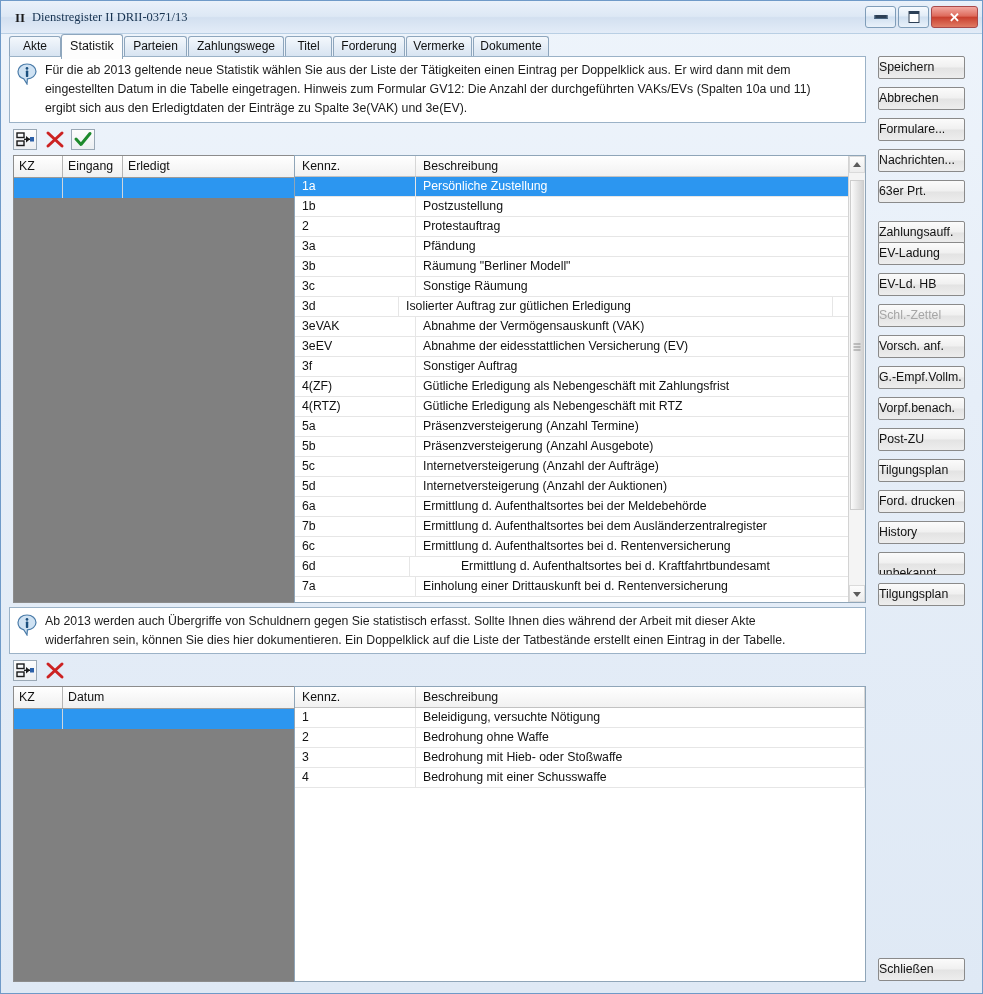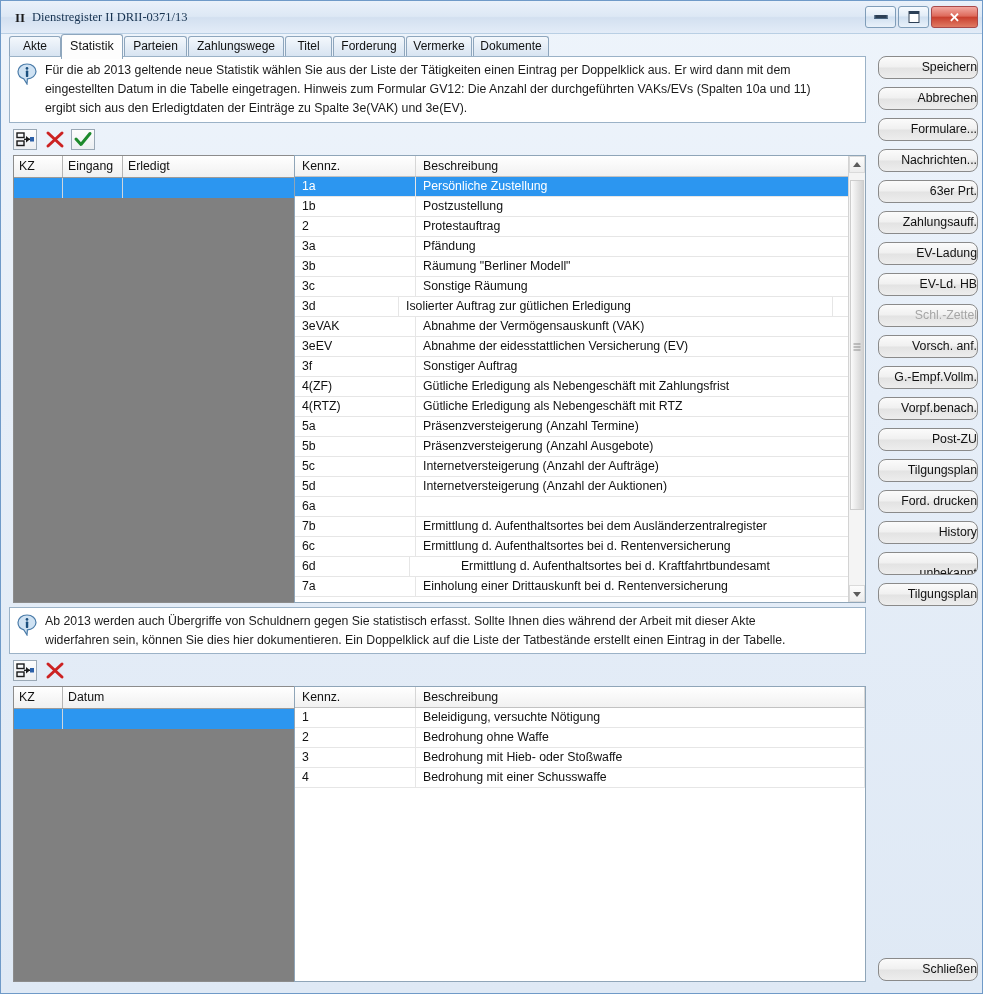--- a/index.html
+++ b/index.html
@@ -207,26 +207,26 @@
     background: linear-gradient(to right,#fbfbfb,#e4e4e4 55%,#d2d2d2);
     border: 1px solid #cdcdcd; box-sizing: border-box;
   }
   .sb-grip { position: absolute; left: 50%; top: 50%; transform: translate(-50%,-50%);
              width: 7px; height: 7px; }
   .sb-grip i { display: block; height: 1px; background: #8d8d8d; margin: 2px 0; }
 
   
   .btn {
     position: absolute; left: 877px;
-    width: 100px; height: 23px;
+    width: 87px; height: 23px;
     border: 1px solid #8a8a8a;
-    border-radius: 8px;
+    border-radius: 2px;
     background: linear-gradient(to bottom,#fbfbfb 0%,#f0f0f0 48%,#e3e3e3 52%,#ededed 100%);
     font-size: 12.3px; color: #121212;
-    text-align: right; line-height: 21px;
+    text-align: left; line-height: 21px;
     box-sizing: border-box;
     white-space: nowrap; overflow: hidden;
   }
   .btn.disabled { color: #a6a6a6; }
   .btn.twoline { line-height: 14px; padding-top: 13px; white-space: normal; }
 </style>
 </head>
 <body>
 
 <div class="window">
@@ -372,20 +372,21 @@
           <div class="lrow">
             <div class="lc" style="width: 121px;">5c</div>
             <div class="lc" style="width: 434px;">Internetversteigerung (Anzahl der Aufträge)</div>
           </div>
           <div class="lrow">
             <div class="lc" style="width: 121px;">5d</div>
             <div class="lc" style="width: 434px;">Internetversteigerung (Anzahl der Auktionen)</div>
           </div>
           <div class="lrow">
             <div class="lc" style="width: 121px;">6a</div>
+            <div class="lc" style="width: 434px;">Ermittlung d. Aufenthaltsortes bei der Meldebehörde</div>
           </div>
           <div class="lrow">
             <div class="lc" style="width: 121px;">7b</div>
             <div class="lc" style="width: 434px;">Ermittlung d. Aufenthaltsortes bei dem Ausländerzentralregister</div>
           </div>
           <div class="lrow">
             <div class="lc" style="width: 121px;">6c</div>
             <div class="lc" style="width: 434px;">Ermittlung d. Aufenthaltsortes bei d. Rentenversicherung</div>
           </div>
           <div class="lrow">
@@ -480,21 +481,21 @@
     </div>
 
   </div>
 
   <div>
     <div class="btn" style="top:55px;">Speichern</div>
     <div class="btn" style="top:86px;">Abbrechen</div>
     <div class="btn" style="top:117px;">Formulare...</div>
     <div class="btn" style="top:148px;">Nachrichten...</div>
     <div class="btn" style="top:179px;">63er Prt.</div>
-    <div class="btn" style="top:210px;padding-left:8px;">Zahlungsauff.</div>
+    <div class="btn" style="top:220px;">Zahlungsauff.</div>
     <div class="btn" style="top:241px;">EV-Ladung</div>
     <div class="btn" style="top:272px;">EV-Ld. HB</div>
     <div class="btn disabled" style="top:303px;">Schl.-Zettel</div>
     <div class="btn" style="top:334px;">Vorsch. anf.</div>
     <div class="btn" style="top:365px;">G.-Empf.Vollm.</div>
     <div class="btn" style="top:396px;">Vorpf.benach.</div>
     <div class="btn" style="top:427px;">Post-ZU</div>
     <div class="btn" style="top:458px;">Tilgungsplan</div>
     <div class="btn" style="top:489px;">Ford. drucken</div>
     <div class="btn" style="top:520px;">History</div>

